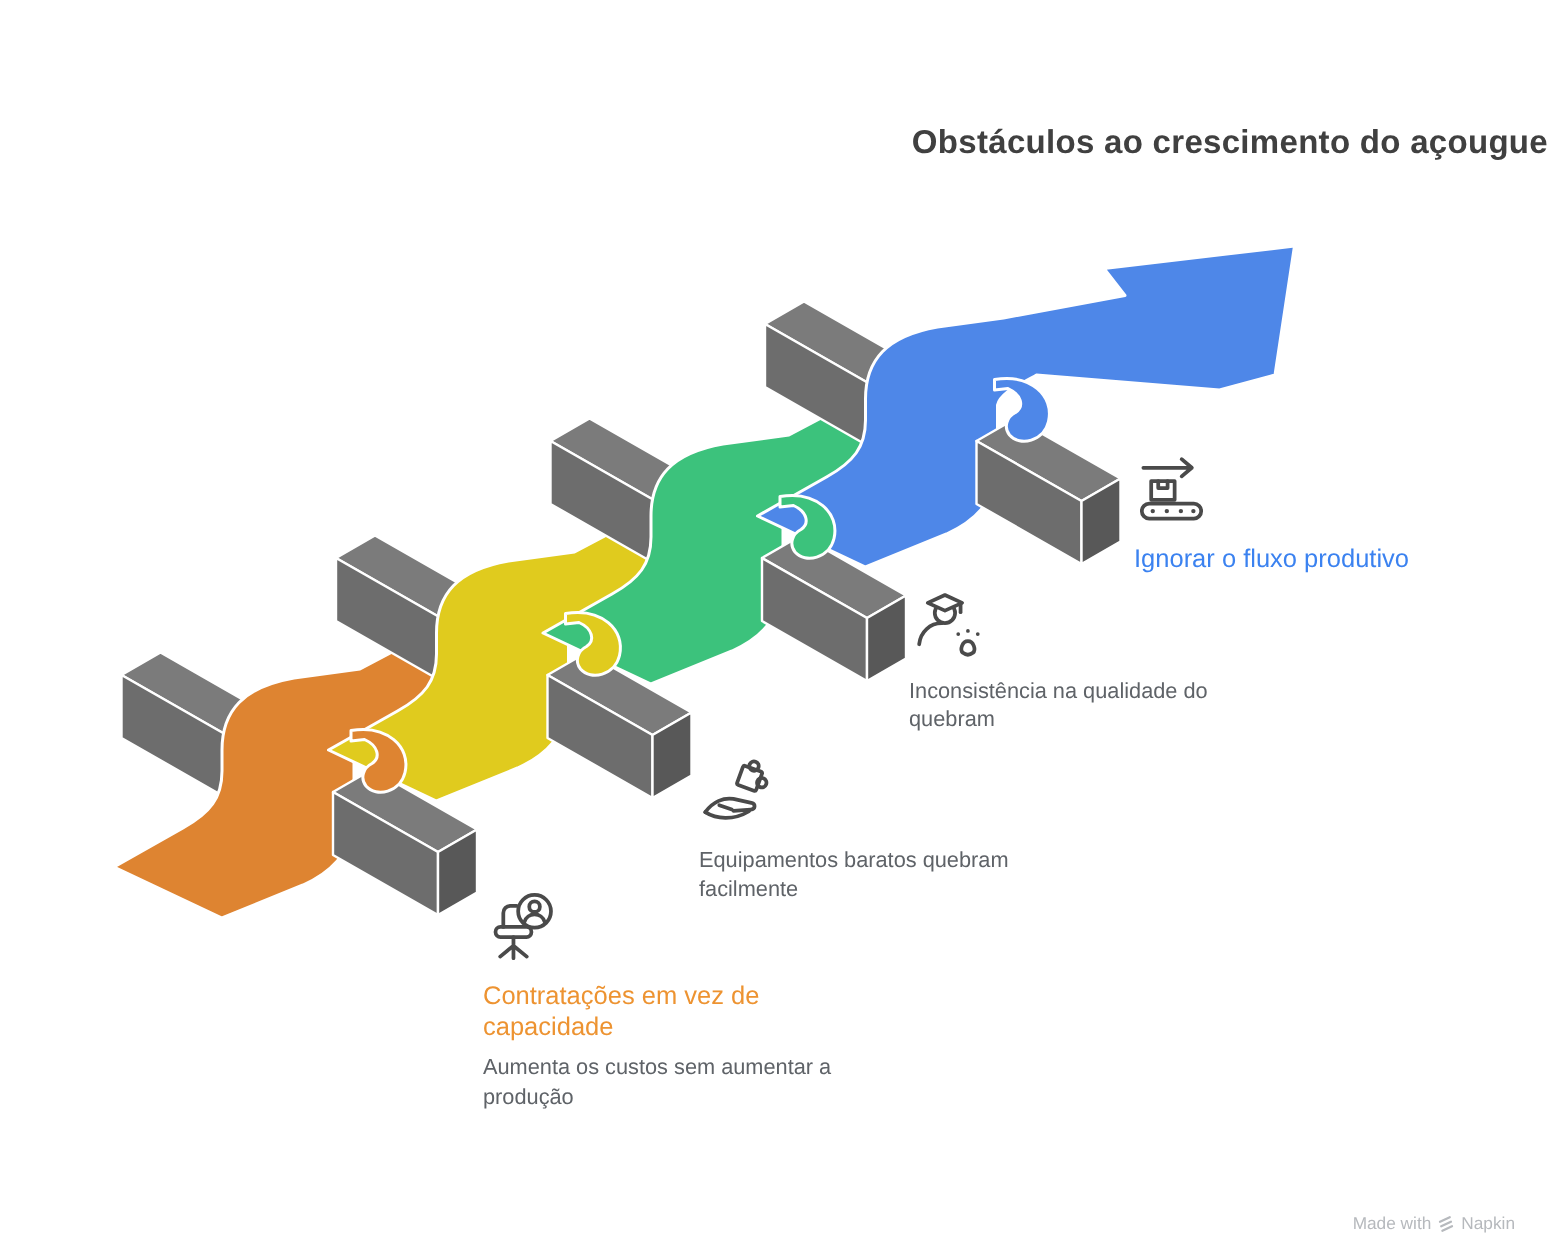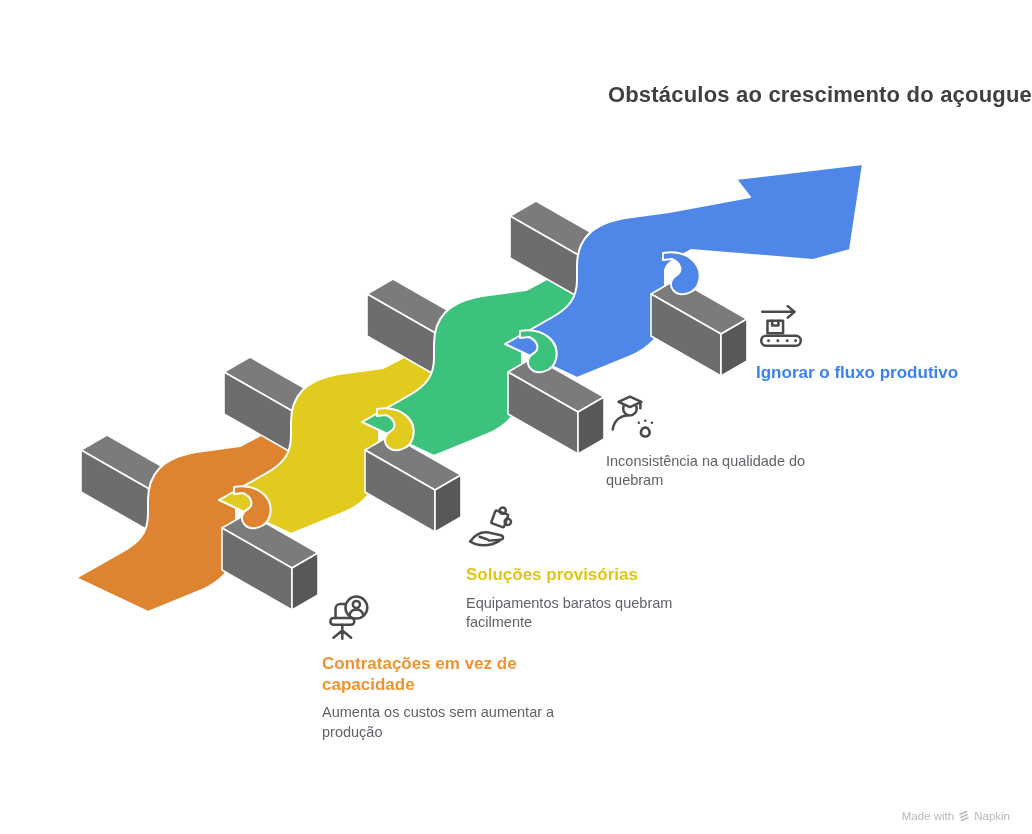--- a/index.html
+++ b/index.html
@@ -3,21 +3,21 @@
 <meta charset="utf-8">
 <style>
   html,body{margin:0;padding:0;background:#ffffff;}
   .page{position:relative;width:1032px;height:834px;background:#ffffff;overflow:hidden;
         font-family:"Liberation Sans",sans-serif;}
   .main-title{position:absolute;left:0;top:56px;width:100%;text-align:right;
         font-size:22px;font-weight:bold;color:#404040;letter-spacing:.2px;margin-top:26px;}
   .scene{position:absolute;left:0;top:0;}
   .item{position:absolute;}
   .item-icon{display:block;margin-bottom:10px;}
-  .item-title{font-size:17px;font-weight:bold;line-height:1.22;margin:0 0 8px 0;}
+  .item-title{font-size:17px;font-weight:normal;line-height:1.22;margin:0 0 8px 0;}
   .item-desc{font-size:14.5px;line-height:1.32;color:#5f6368;margin:0;}
   .watermark{position:absolute;right:22px;bottom:12px;font-size:11.5px;color:#b6b9bd;
         display:flex;align-items:center;gap:4px;}
   .wm-logo{display:inline-block;}
   svg{display:block;}
 </style>
 </head>
 <body>
 
 <div class="page">
@@ -79,21 +79,20 @@
     <svg class="item-icon" width="50" height="50" viewBox="0 0 48 48" fill="none" stroke="#4a4a4a" stroke-width="2.4" stroke-linecap="round" stroke-linejoin="round">
       <g transform="rotate(20 33 13)">
         <rect x="26" y="7" width="13" height="13" rx="1.2"></rect>
         <circle cx="32.5" cy="5.2" r="3"></circle>
         <circle cx="40.8" cy="13.5" r="3"></circle>
       </g>
       <path d="M4,35 c5,-7 12,-9.5 18,-8.5 l11.5,2.5 c3,.8 2.6,4 -.4,4.3 l-11,.9"></path>
       <path d="M4,35 c7,4.5 18,5.5 28,-.6"></path>
       <path d="M13,30.5 l8,2.8"></path>
     </svg>
-    <div class="item-title" style="color: rgb(224, 197, 21);">Soluções provisórias</div>
     <div class="item-desc">Equipamentos baratos quebram facilmente</div>
   </div>
 
   <div class="item" style="left:606px;top:392px;width:225px;">
     <svg class="item-icon" width="50" height="50" viewBox="0 0 48 48" fill="none" stroke="#4a4a4a" stroke-width="2.4" stroke-linecap="round" stroke-linejoin="round">
       <circle cx="23" cy="16" r="6.5"></circle>
       <path d="M12,9.5 L23,4.5 L34,9.5 L23,14.5 Z" fill="#ffffff"></path>
       <path d="M33,10 v5.5"></path>
       <path d="M6.5,36 c.8,-8 7,-13.5 14.5,-13.5"></path>
       <path d="M34.5,41.5 c-2.2,-2 -.4,-7.5 3.2,-7.5 c3.6,0 5.4,5.5 3.2,7.5 c-2.1,1.6 -4.3,1.6 -6.4,0 Z"></path>

